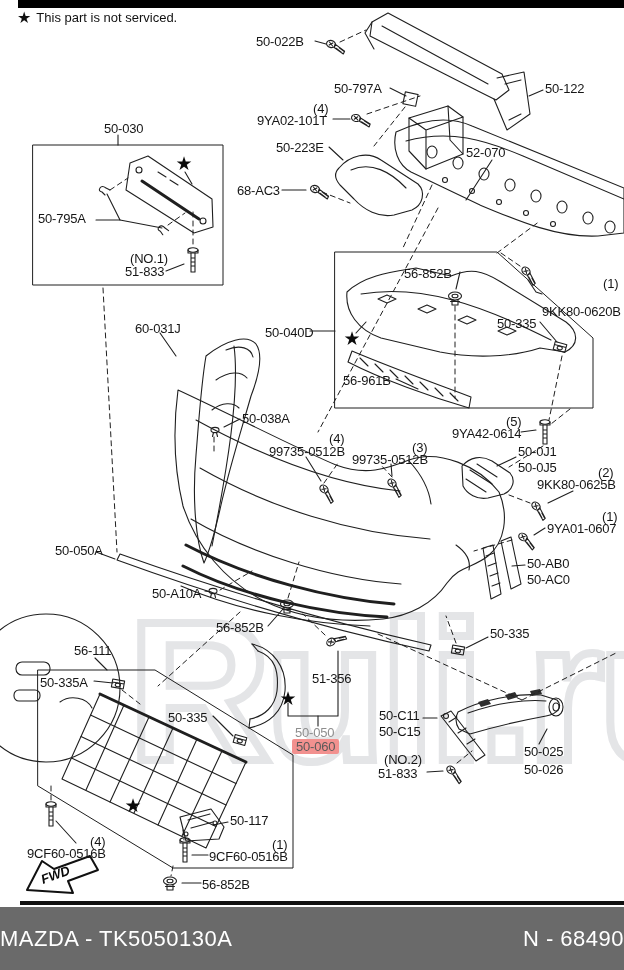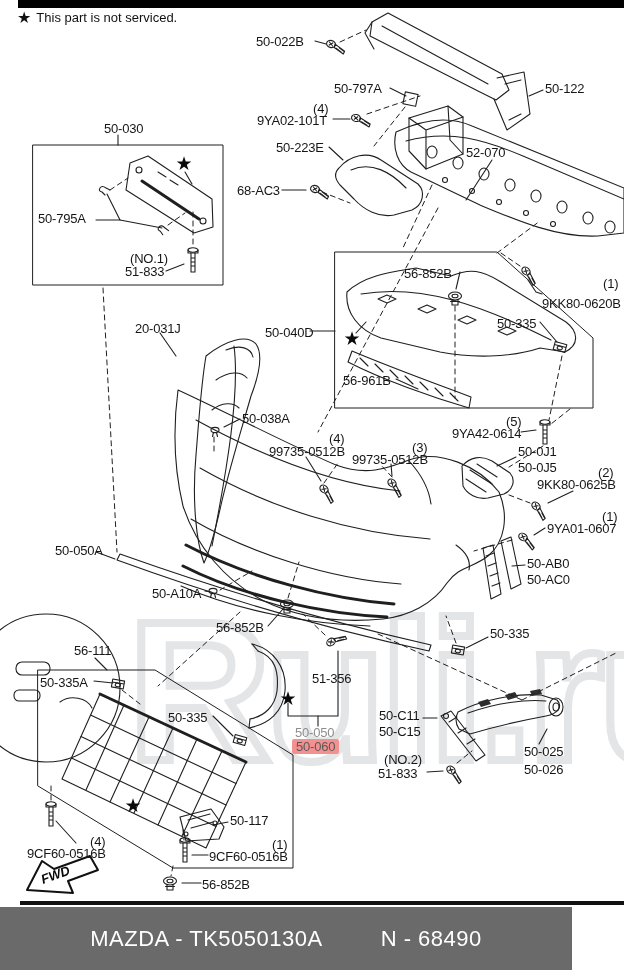--- a/index.html
+++ b/index.html
@@ -5,22 +5,22 @@
   html,body{margin:0;padding:0;background:#fff;}
   .stage{position:relative;width:624px;height:970px;background:#ffffff;overflow:hidden;
          font-family:"Liberation Sans",sans-serif;}
   .topbar{position:absolute;left:18px;top:0;width:606px;height:8px;background:#000;}
   .legend{position:absolute;left:17px;top:10px;font-size:13px;color:#111;display:flex;gap:5px;align-items:center;}
   .legend .star{font-size:16px;line-height:13px;}
   .lbl{position:absolute;font-size:13px;color:#161616;white-space:nowrap;letter-spacing:-0.2px;}
   .lbl.gray{color:#8e8e8e;}
   .lbl.hl{background:#f2918f;padding:0 4px;border-radius:2px;color:#5a5a5a;}
   .footline{position:absolute;left:20px;top:901px;width:604px;height:4px;background:#111;}
-  .footer{position:absolute;left:0;top:907px;width:572px;height:63px;background:#6a6a6a;color:#fff;
-          display:flex;align-items:center;justify-content:center;gap:58px;font-size:22px;letter-spacing:0.5px;}
+  .footer{position:absolute;left:0;top:907px;width:624px;height:63px;background:#6a6a6a;color:#fff;
+          display:flex;align-items:center;justify-content:space-between;gap:58px;font-size:22px;letter-spacing:0.5px;}
   svg.art{position:absolute;left:0;top:0;}
   .art path,.art polygon,.art polyline,.art line,.art rect,.art ellipse,.art circle{
       fill:none;stroke:#1f1f1f;stroke-width:1.1;stroke-linecap:round;stroke-linejoin:round;}
   .art .box{stroke-width:1;}
   .art .dash{stroke-dasharray:5 4;stroke-width:1;}
   .art .thick{stroke-width:3;}
   .art .fill{fill:#2e2e2e;stroke:none;}
   .art .fwd{fill:#fff;stroke:#111;stroke-width:2;}
   .art text{stroke:none;fill:#0a0a0a;}
   .art text.star{font-size:19px;}
@@ -309,25 +309,25 @@
   <div class="lbl" style="left:257px;top:113px">9YA02-101T</div>
   <div class="lbl" style="left:276px;top:140px">50-223E</div>
   <div class="lbl" style="left:466px;top:145px">52-070</div>
   <div class="lbl" style="left:237px;top:183px">68-AC3</div>
   <div class="lbl" style="left:104px;top:121px">50-030</div>
   <div class="lbl" style="left:38px;top:211px">50-795A</div>
   <div class="lbl" style="left:130px;top:251px">(NO.1)</div>
   <div class="lbl" style="left:125px;top:264px">51-833</div>
   <div class="lbl" style="left:404px;top:266px">56-852B</div>
   <div class="lbl" style="left:603px;top:276px">(1)</div>
-  <div class="lbl" style="left:542px;top:296px">9KK80-0620B</div>
+  <div class="lbl" style="left:542px;top:304px">9KK80-0620B</div>
   <div class="lbl" style="left:265px;top:325px">50-040D</div>
   <div class="lbl" style="left:497px;top:316px">50-335</div>
   <div class="lbl" style="left:343px;top:373px">56-961B</div>
-  <div class="lbl" style="left:135px;top:321px">20-031J</div>
+  <div class="lbl" style="left:135px;top:321px">60-031J</div>
   <div class="lbl" style="left:242px;top:411px">50-038A</div>
   <div class="lbl" style="left:506px;top:414px">(5)</div>
   <div class="lbl" style="left:452px;top:426px">9YA42-0614</div>
   <div class="lbl" style="left:329px;top:431px">(4)</div>
   <div class="lbl" style="left:269px;top:444px">99735-0512B</div>
   <div class="lbl" style="left:412px;top:440px">(3)</div>
   <div class="lbl" style="left:352px;top:452px">99735-0512B</div>
   <div class="lbl" style="left:518px;top:444px">50-0J1</div>
   <div class="lbl" style="left:518px;top:460px">50-0J5</div>
   <div class="lbl" style="left:598px;top:465px">(2)</div>

